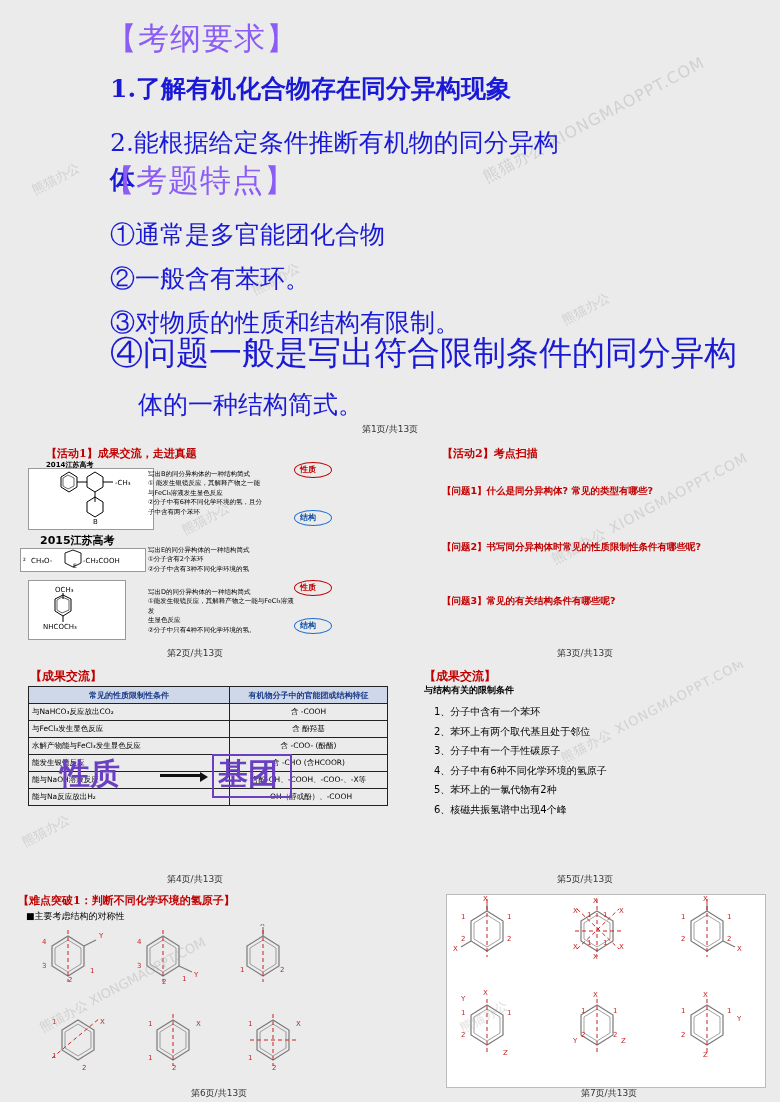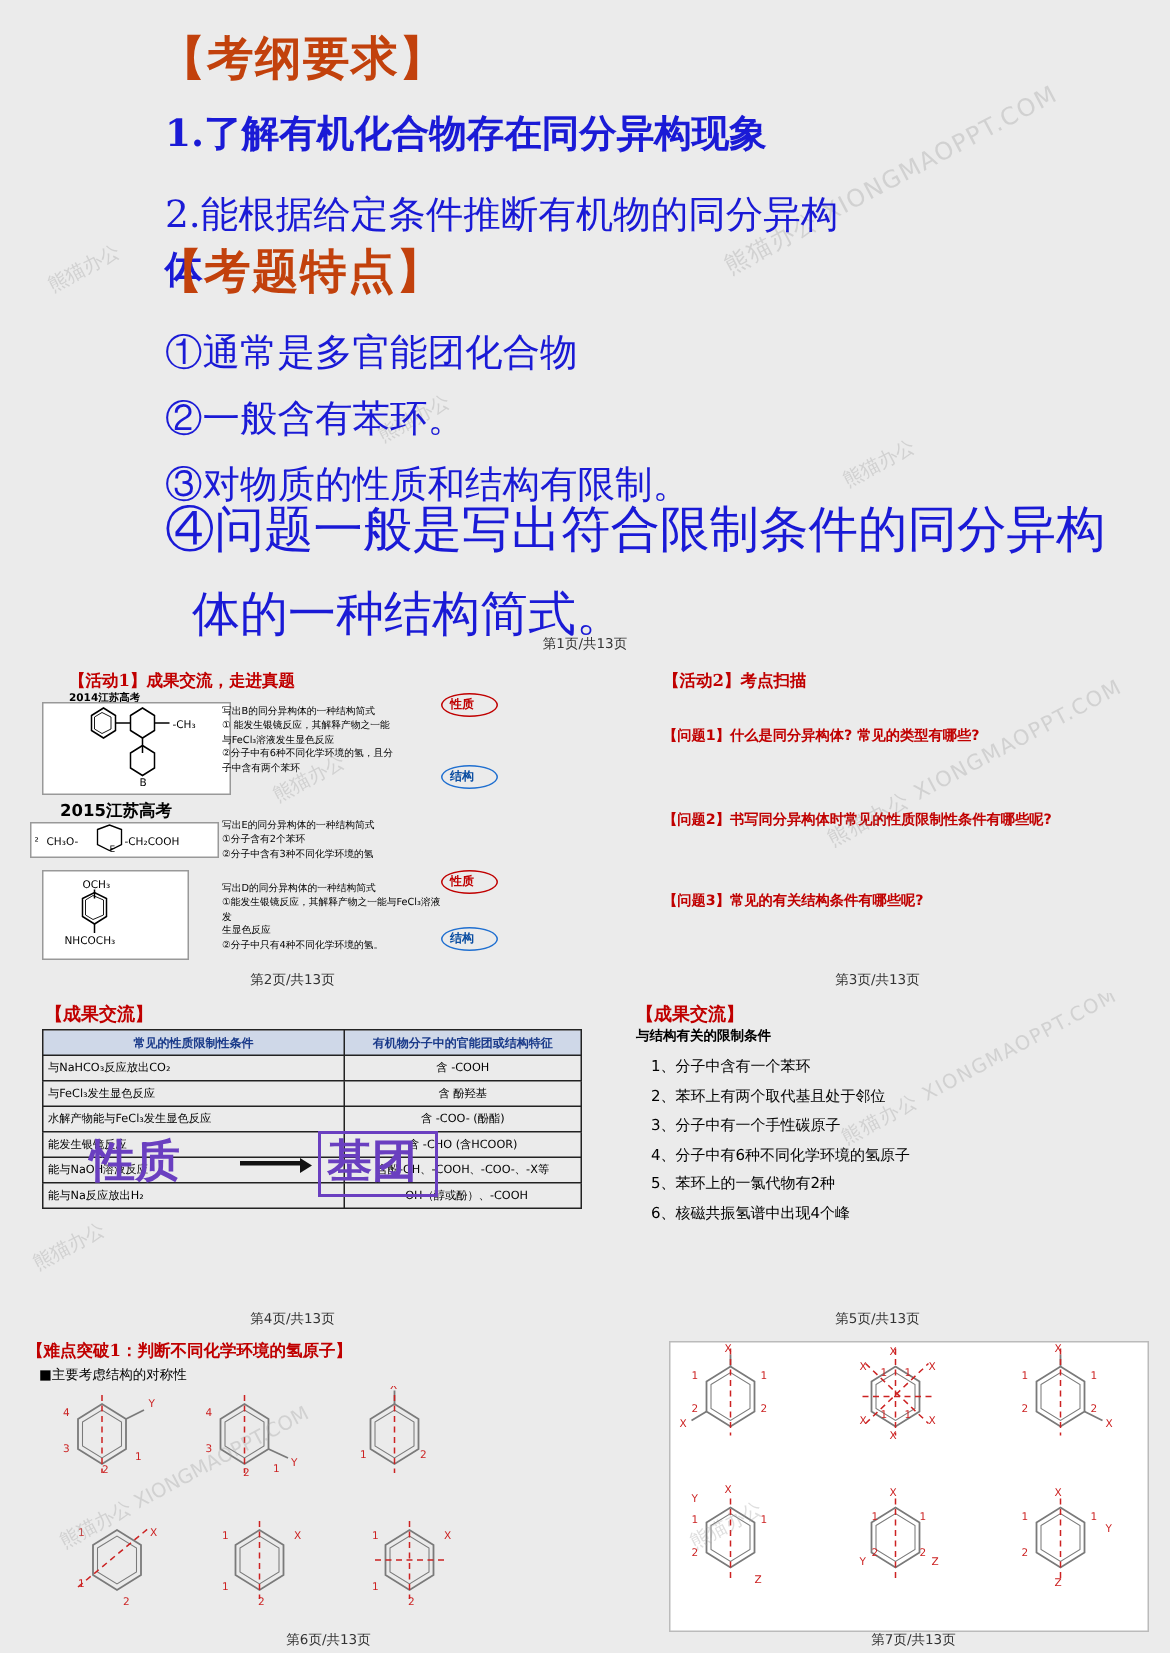--- a/index.html
+++ b/index.html
@@ -11,38 +11,38 @@
     position:relative;
   }
   .slide{position:absolute;background:#ebebeb;overflow:hidden;}
   .pagenum{
     position:absolute;bottom:2px;left:0;right:0;text-align:center;
     font-size:9px;color:#333;font-family:"DejaVu Sans",sans-serif;
   }
   
   #s1{left:0;top:0;width:780px;height:440px;}
   #s1 .redtitle{
-    color:#c2410c;font-weight:bold;
+    color:#8b5cf6;font-weight:normal;
     font-family:"DejaVu Serif","Liberation Serif",serif;
     letter-spacing:1px;
   }
   #s1 .bluetxt{
     color:#1a1ad6;
     font-family:"DejaVu Serif","Liberation Serif",serif;
   }
   .t1{position:absolute;left:106px;top:18px;font-size:31px;}
   .t2{position:absolute;left:110px;top:72px;font-size:25px;font-weight:bold;}
   .t3{position:absolute;left:110px;top:126px;font-size:25px;font-weight:normal;white-space:nowrap;}
   .t4{position:absolute;left:110px;top:163px;font-size:25px;font-weight:bold;}
   .t5{position:absolute;left:104px;top:160px;font-size:31px;}
   .l1{position:absolute;left:110px;top:218px;font-size:25px;}
   .l2{position:absolute;left:110px;top:262px;font-size:25px;}
   .l3{position:absolute;left:110px;top:306px;font-size:25px;}
   .l4{position:absolute;left:110px;top:331px;font-size:33px;}
-  .l5{position:absolute;left:128px;top:388px;font-size:32px;}
+  .l5{position:absolute;left:138px;top:388px;font-size:25px;}
 
   
   .wm{
     position:absolute;color:rgba(160,160,160,.35);
     font-size:13px;font-family:"DejaVu Sans",sans-serif;
     transform:rotate(-28deg);white-space:nowrap;pointer-events:none;
   }
   .wm2{
     position:absolute;color:rgba(150,150,150,.30);
     font-size:16px;letter-spacing:1px;white-space:nowrap;

